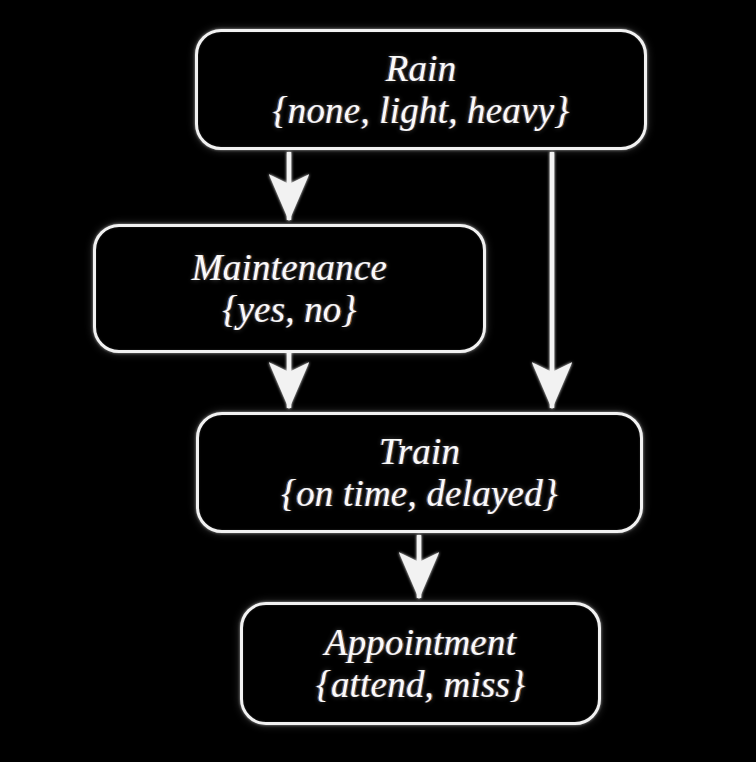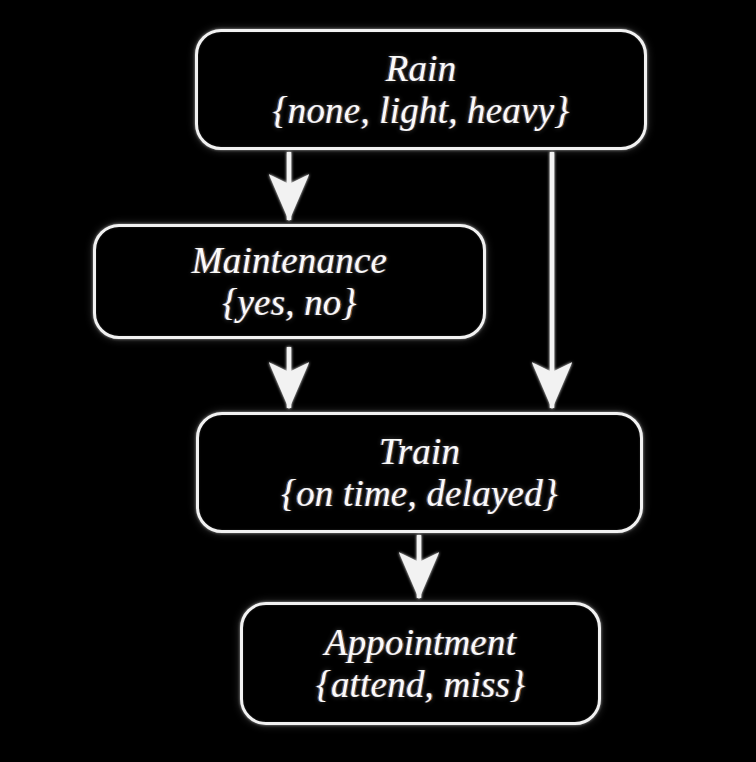--- a/index.html
+++ b/index.html
@@ -63,21 +63,21 @@
       -1.1px 0 0 rgba(90,150,255,0.55),
        1.1px 0 0 rgba(255,150,60,0.50),
        0 0 5px rgba(255,255,255,0.30);
   }
 
   .node-name   { font-size: 37px; margin-bottom: 2px; }
   .node-values { font-size: 37px; font-style: italic; }
 
   
   #node-rain         { left: 195px; top:  29px; width: 452px; height: 121px; }
-  #node-maintenance  { left:  93px; top: 224px; width: 393px; height: 115px; }
+  #node-maintenance  { left:  93px; top: 224px; width: 393px; height: 129px; }
   #node-train        { left: 196px; top: 412px; width: 447px; height: 121px; }
   #node-appointment  { left: 240px; top: 602px; width: 361px; height: 123px; }
 </style>
 </head>
 <body>
 
 <div id="canvas">
 
   <svg id="edges" viewBox="0 0 756 762" width="756" height="762" xmlns="http://www.w3.org/2000/svg">
     <defs>

